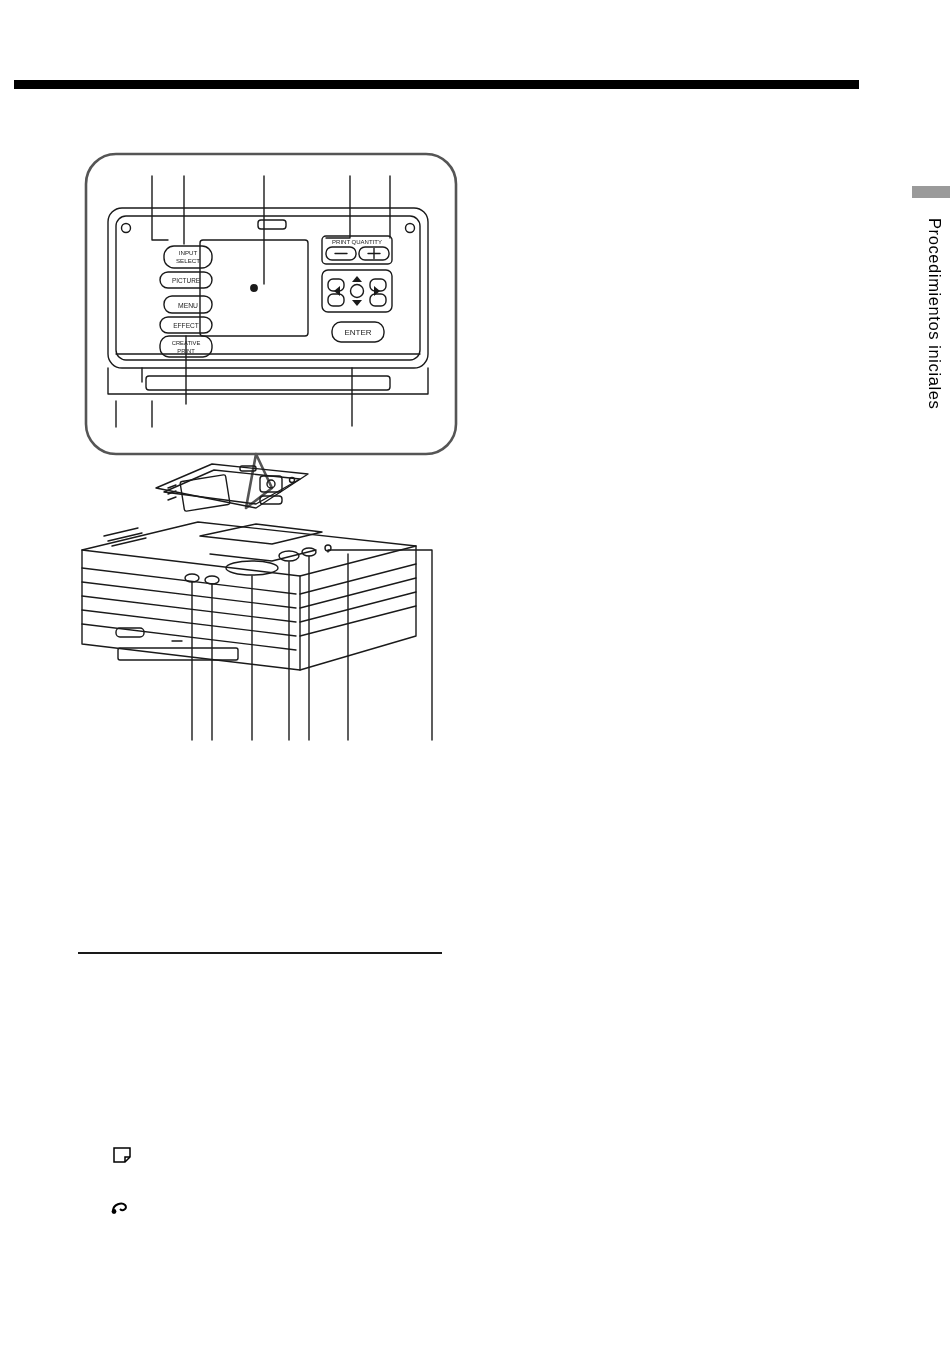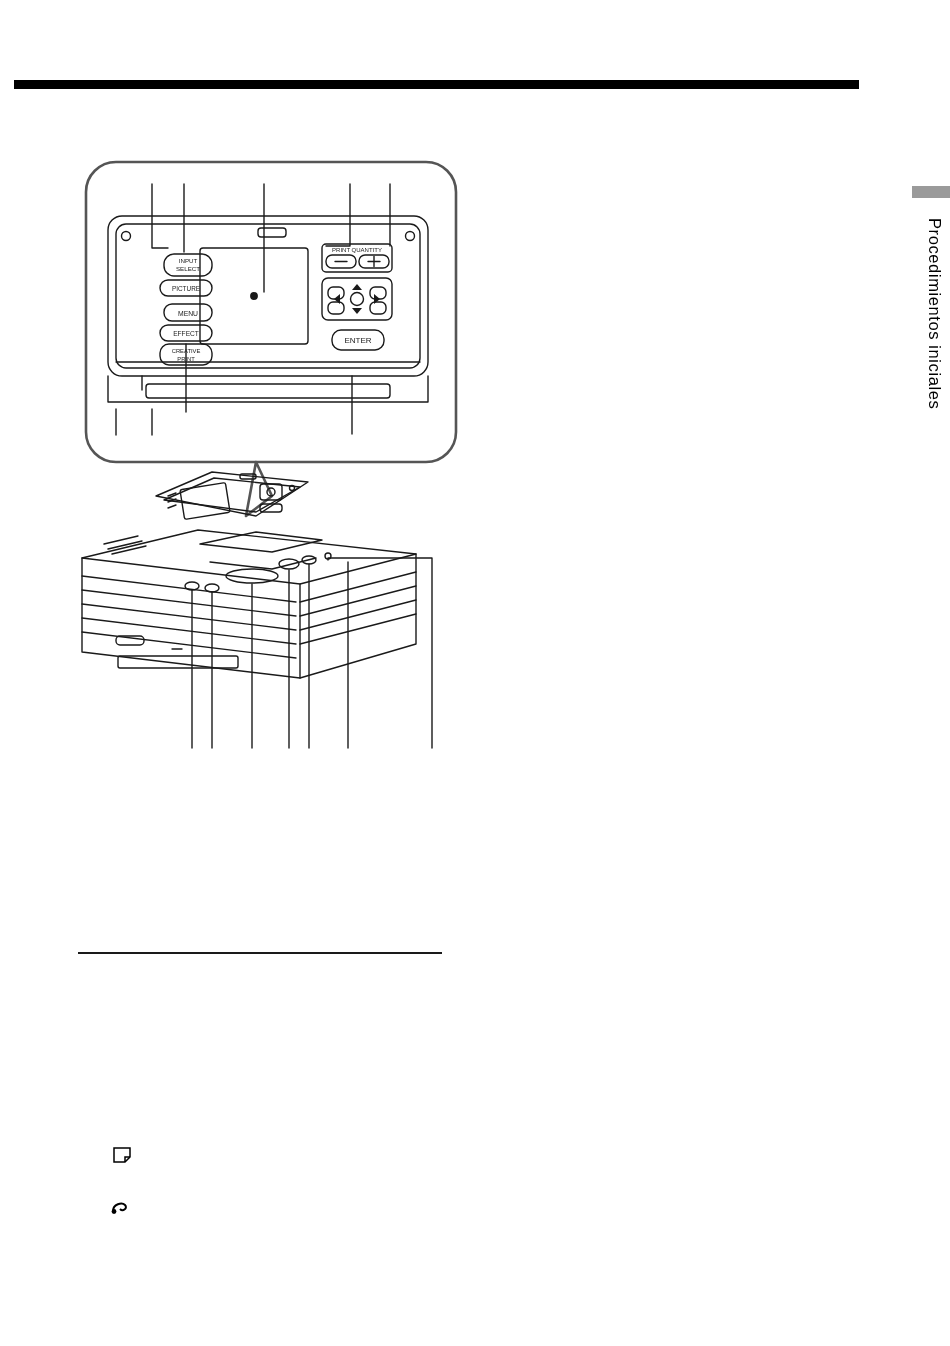--- a/index.html
+++ b/index.html
@@ -55,21 +55,21 @@
     top: 952px;
     width: 364px;
     height: 1.5px;
     background: #1a1a1a;
   }
 
   
   .figure {
     position: absolute;
     left: 60px;
-    top: 144px;
+    top: 136px;
     width: 420px;
     height: 640px;
   }
   .figure svg { display: block; }
 
   
   .glyph {
     position: absolute;
     font-size: 17px;
     line-height: 1;

